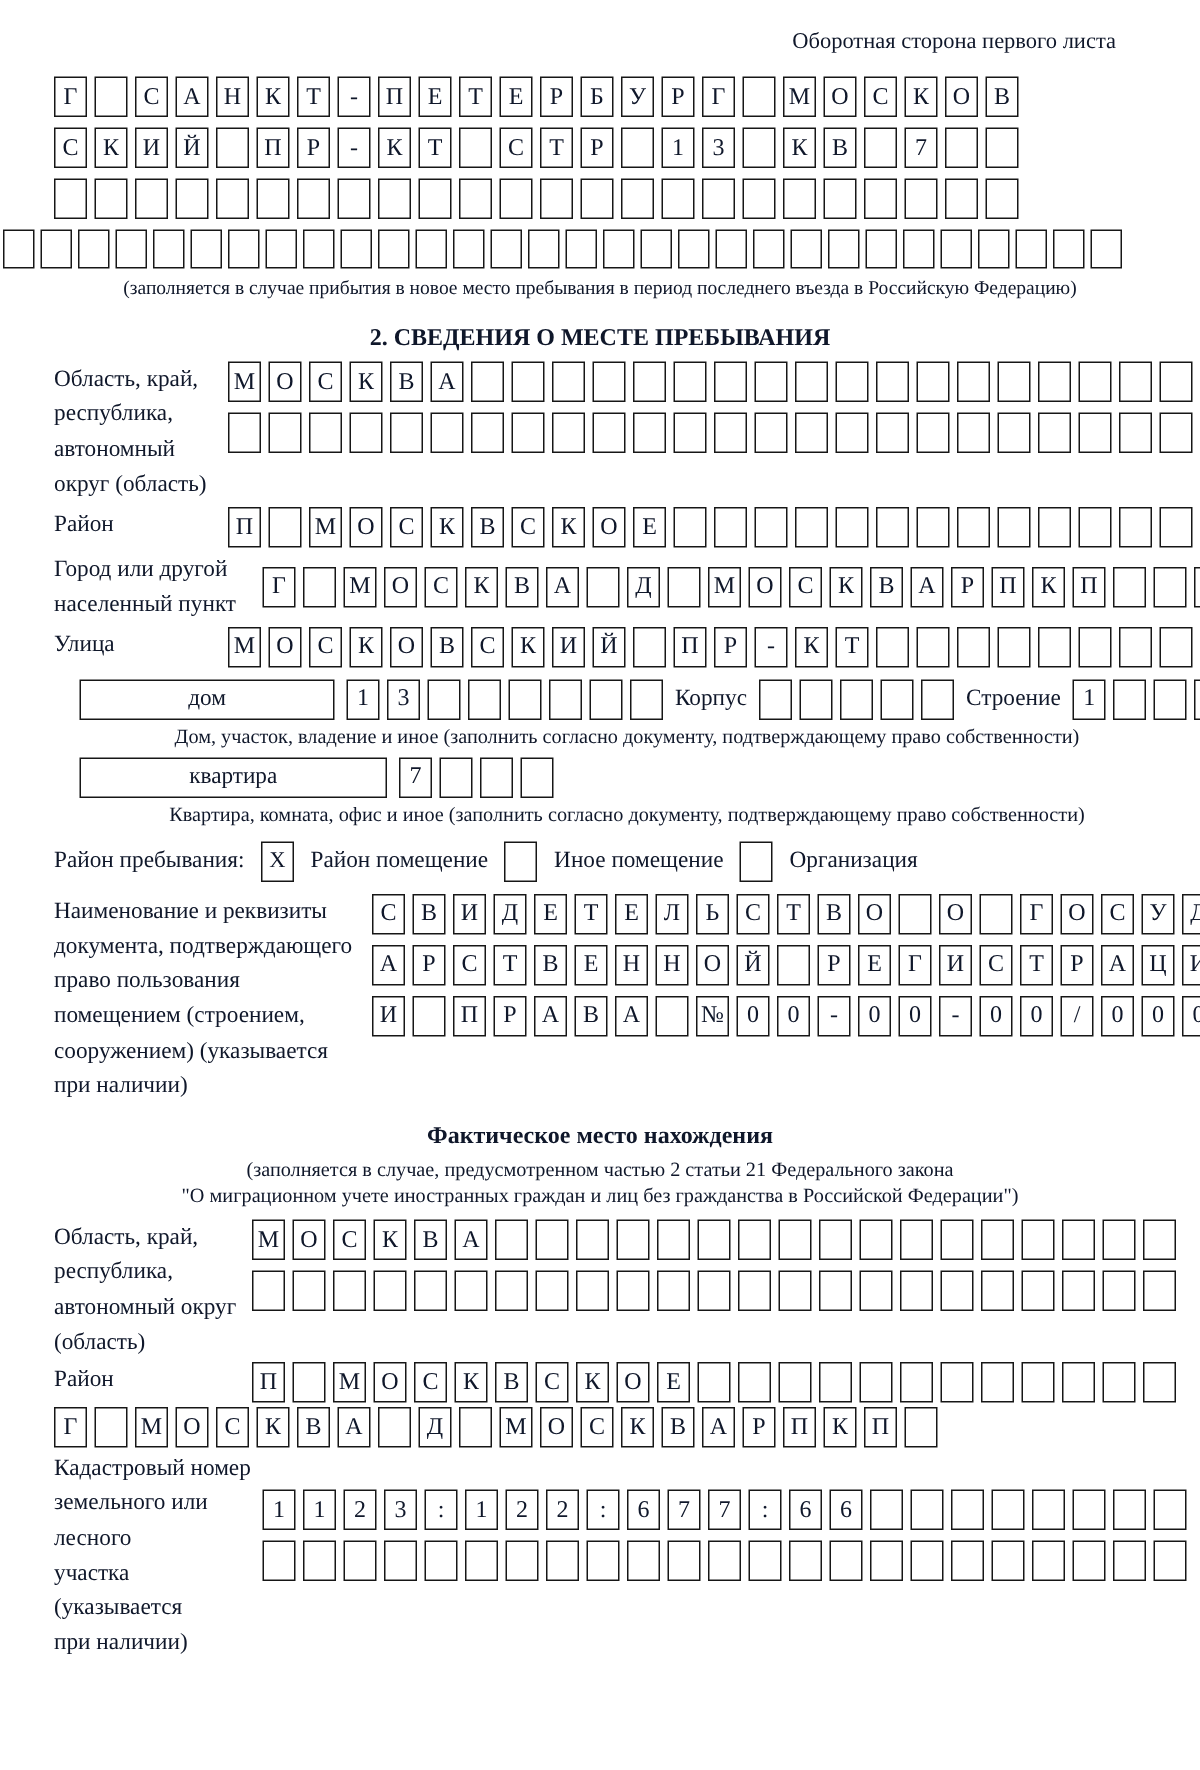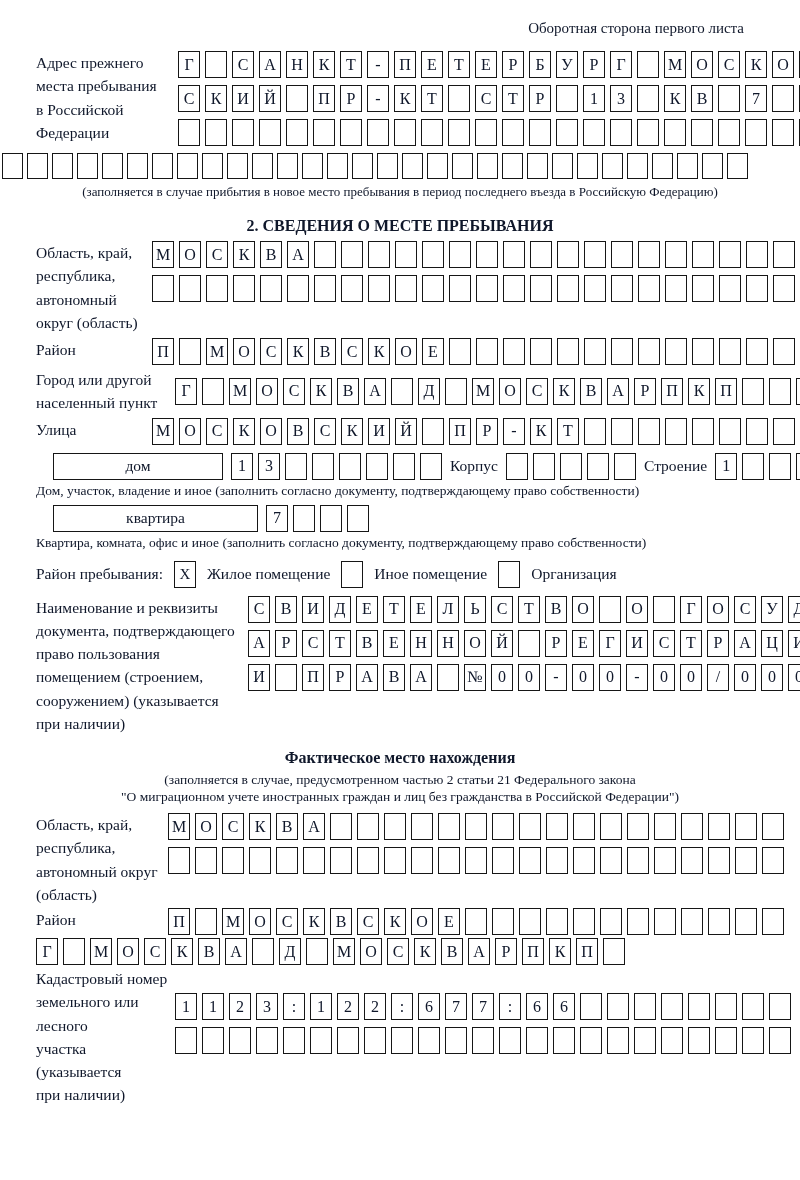--- a/index.html
+++ b/index.html
@@ -30,21 +30,21 @@
     box-sizing:border-box;flex:none;
     width:22px;height:27px;
     border:1.6px solid #161616;
     display:flex;align-items:center;justify-content:center;
     font-size:16px;
   }
   .cells.sm{gap:4px;}
   .cells.sm .cell{width:21px;height:26px;}
   .fullrow{padding-left:2px;margin-top:7px;}
   .cap{font-size:13px;text-align:center;margin-top:5px;}
-  .cap-left{font-size:13.5px;text-align:left;margin:3px 0 0 36px;}
+  .cap-left{font-size:13.5px;text-align:center;margin:3px 0 0 36px;}
   .title{font-size:16px;font-weight:bold;text-align:center;margin-top:17px;}
   .house-row{display:flex;align-items:center;margin:8px 0 0 32px;font-size:15.5px;padding-left:21px;}
   .bigbox{
     box-sizing:border-box;border:1.6px solid #161616;height:27px;
     display:flex;align-items:center;justify-content:center;
     font-size:15.5px;flex:none;
   }
   .bb-dom{width:170px;margin-right:8px;}
   .bb-kv{width:205px;margin-right:8px;}
   .mid-lbl{margin:0 8px;flex:none;}
@@ -56,24 +56,20 @@
   .stamp-wrap{position:relative;height:268px;margin-top:12px;}
 </style>
 </head>
 <body>
 
 <div class="page">
 
   <div class="hdr-note">Оборотная сторона первого листа</div>
 
   <div class="frow" style="margin-top:14px;">
-    <div class="lbl w142">Адрес прежнего
-места пребывания
-в Российской
-Федерации</div>
     <div class="rows">
       <div class="cells">
           <div class="cell">Г</div>
           <div class="cell"></div>
           <div class="cell">С</div>
           <div class="cell">А</div>
           <div class="cell">Н</div>
           <div class="cell">К</div>
           <div class="cell">Т</div>
           <div class="cell">-</div>
@@ -373,21 +369,21 @@
         <div class="cell"></div>
         <div class="cell"></div>
         <div class="cell"></div>
       </div>
   </div>
   <div class="cap-left">Квартира, комната, офис и иное (заполнить согласно документу, подтверждающему право собственности)</div>
 
   <div class="stay-row">
     <span>Район пребывания:</span>
     <span class="chk">X</span>
-    <span>Жилое помещение</span>
+    <span>Район помещение</span>
     <span class="chk"></span>
     <span>Иное помещение</span>
     <span class="chk"></span>
     <span>Организация</span>
   </div>
 
   <div class="frow" style="margin-top:8px;">
     <div class="lbl w212">Наименование и реквизиты
 документа, подтверждающего
 право пользования

